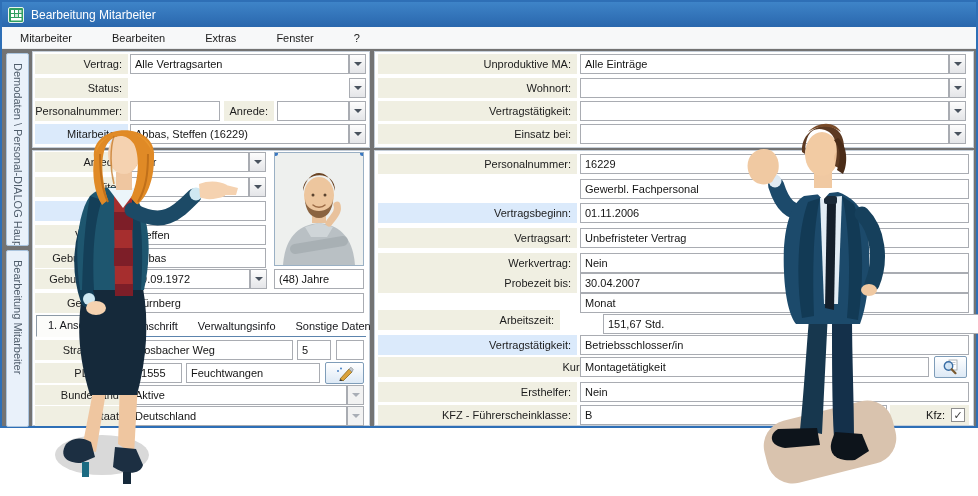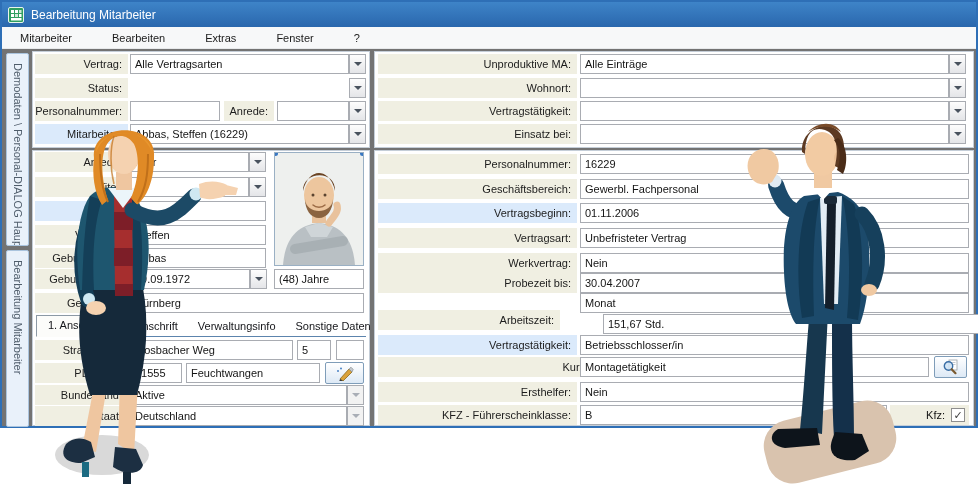--- a/index.html
+++ b/index.html
@@ -214,21 +214,20 @@
 
     <div class="lbl" style="left:376px; top:122px; width:199px;">Einsatz bei:</div>
     <div class="fld" style="left:578px; top:122px; width:369px;"></div>
     <div class="dd" style="left:947px; top:122px;">
         <i class="arr"></i>
       </div>
 
     <div class="lbl" style="left:376px; top:152px; width:199px;">Personalnummer:</div>
     <div class="fld" style="left:578px; top:152px; width:389px;">16229</div>
 
-    <div class="lbl" style="left:376px; top:177px; width:199px;">Geschäftsbereich:</div>
     <div class="fld" style="left:578px; top:177px; width:389px;">Gewerbl. Fachpersonal</div>
 
     <div class="lbl hl" style="left:376px; top:201px; width:199px;">Vertragsbeginn:</div>
     <div class="fld" style="left:578px; top:201px; width:389px;">01.11.2006</div>
 
     <div class="lbl" style="left:376px; top:226px; width:199px;">Vertragsart:</div>
     <div class="fld" style="left:578px; top:226px; width:389px;">Unbefristeter Vertrag</div>
 
     <div class="lbl" style="left:376px; top:251px; width:199px;">Werkvertrag:</div>
     <div class="fld" style="left:578px; top:251px; width:389px;">Nein</div>

